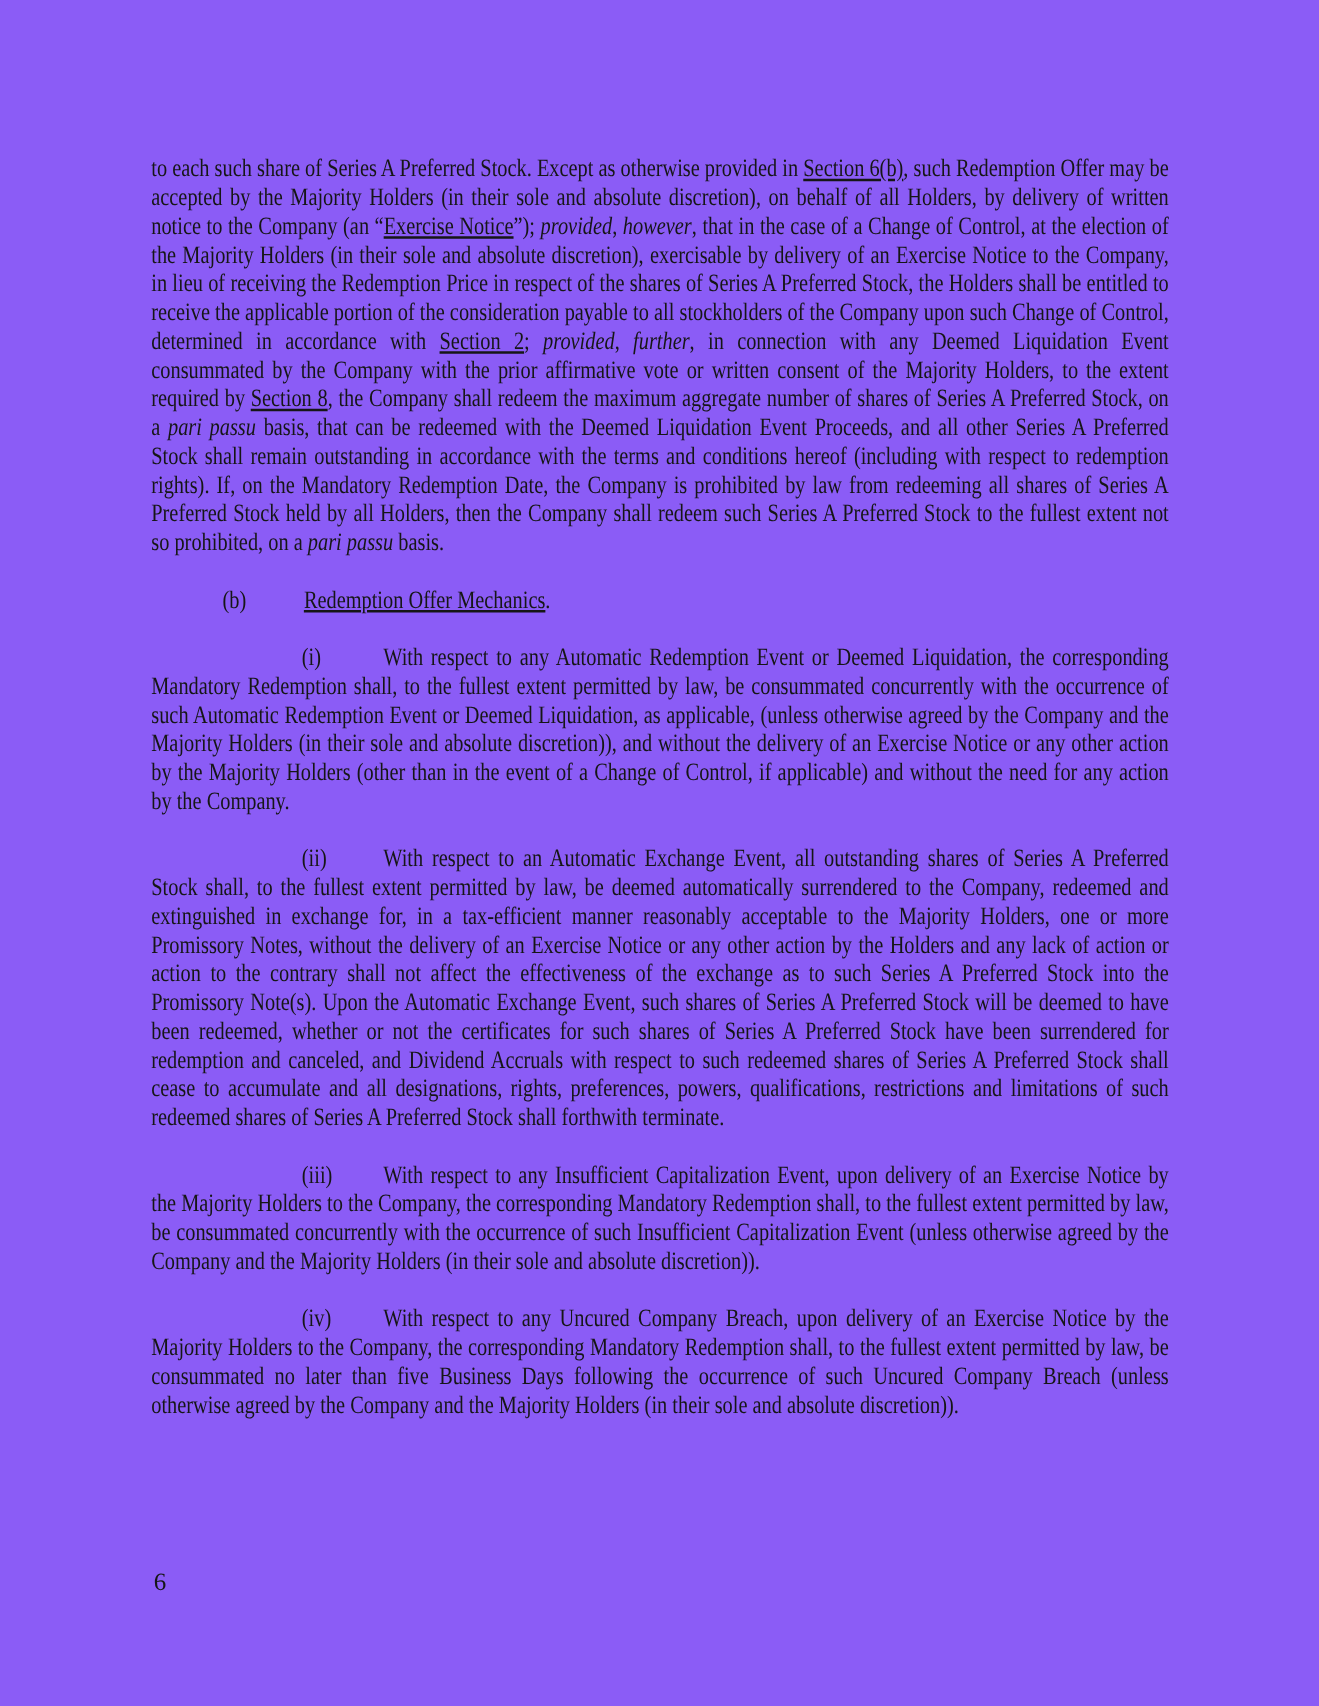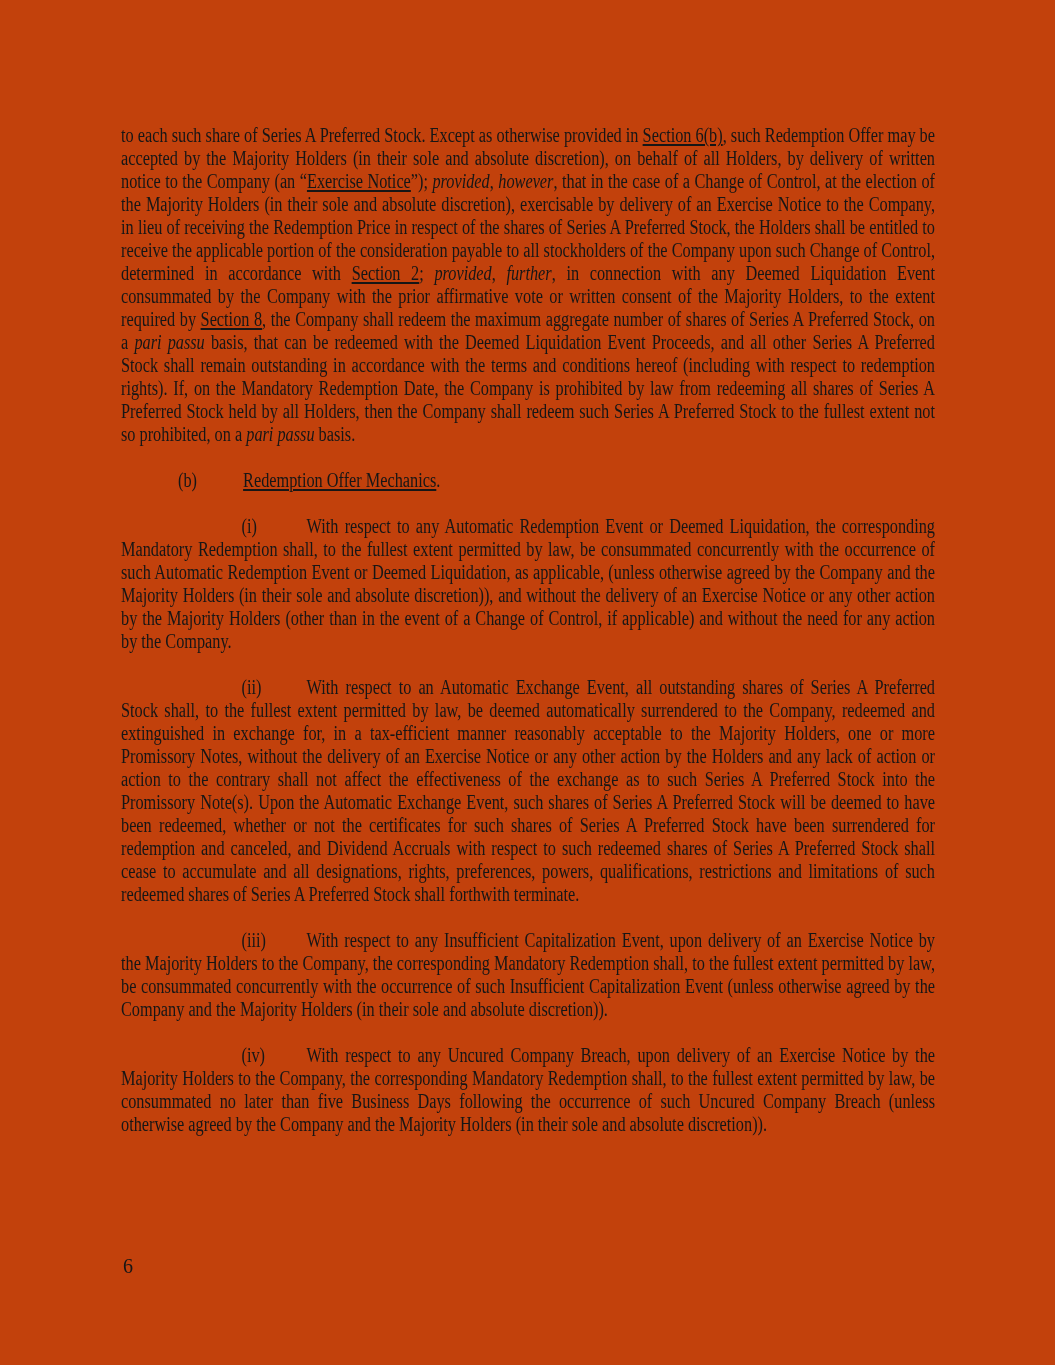--- a/index.html
+++ b/index.html
@@ -4,21 +4,21 @@
 <style>
   html, body {
     margin: 0;
     padding: 0;
     background: #ffffff;
   }
   .page {
     position: relative;
     width: 1055px;
     height: 1365px;
-    background: #c2410c;
+    background: #8b5cf6;
     overflow: hidden;
     font-family: "Liberation Serif", "DejaVu Serif", serif;
     color: #161616;
   }
   .doc {
     position: absolute;
     left: 121px;
     top: 124px;
     width: 1000px;
     transform: scaleX(0.814);

